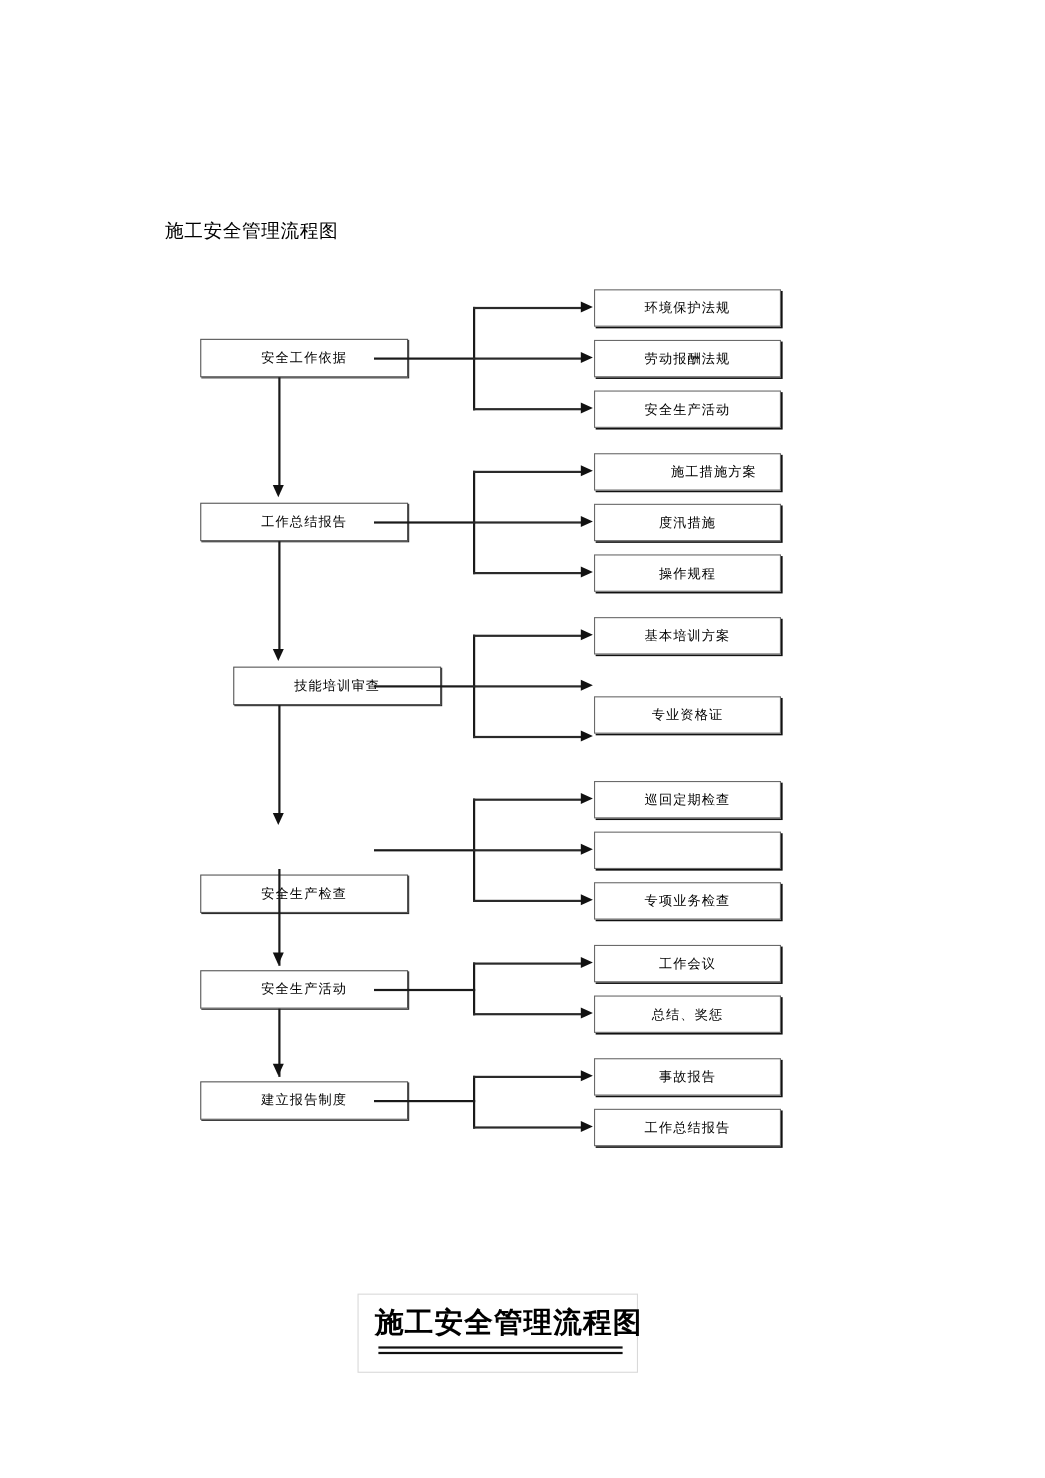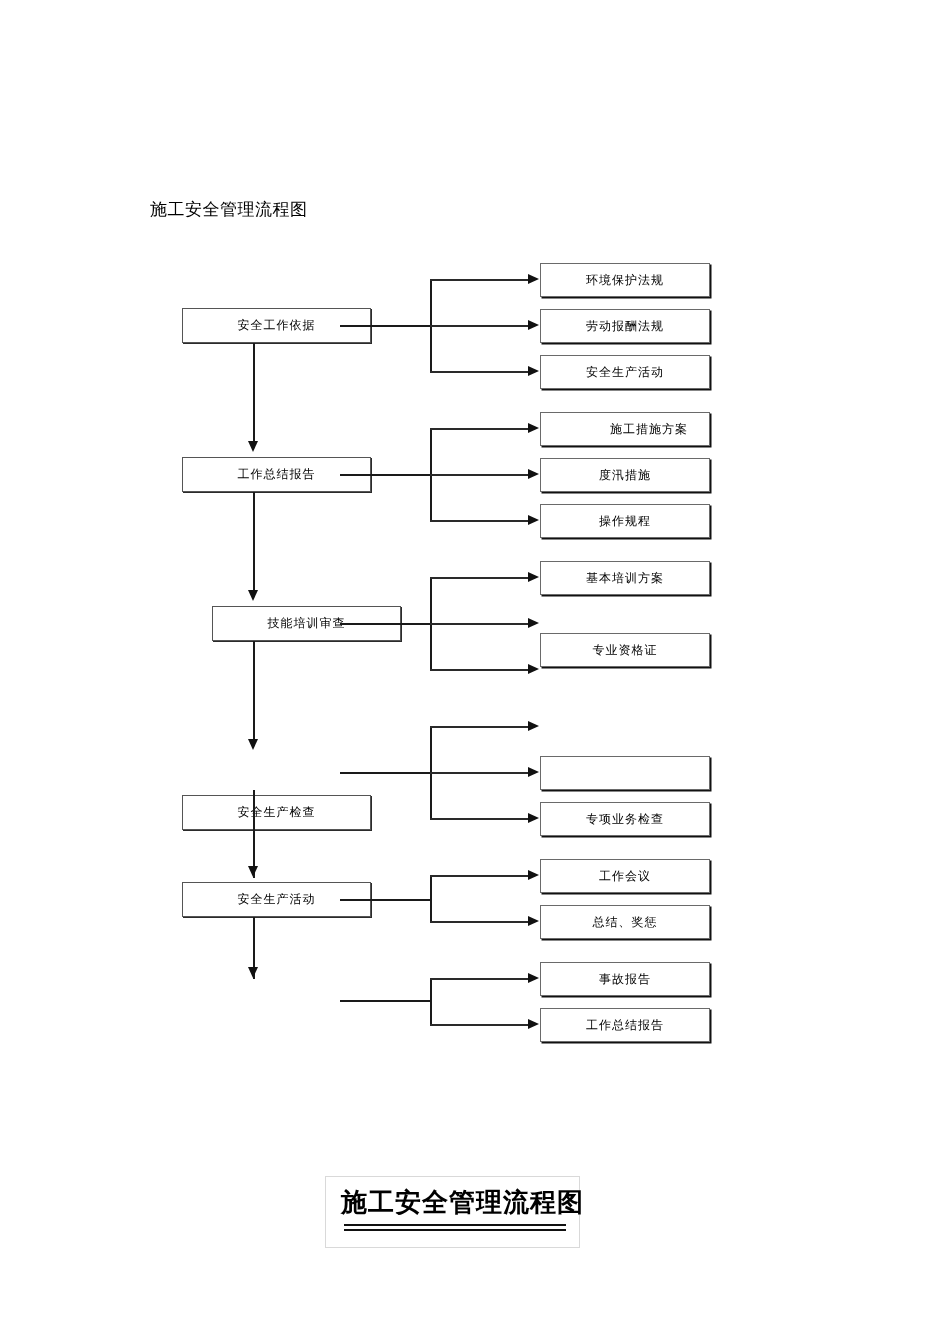--- a/index.html
+++ b/index.html
@@ -178,38 +178,40 @@
 
   <div class="ln h" style="left:340px; top:772px; width:92px;"></div>
   <div class="ln v" style="left:430px; top:726px; height:94px;"></div>
   <div class="ln thin-h" style="left:430px; top:726px; width:100px;"></div>
   <div class="ln thin-h" style="left:430px; top:772px; width:100px;"></div>
   <div class="ln thin-h" style="left:430px; top:818px; width:100px;"></div>
   <div class="arrow-r" style="left:528px; top:721px;"></div>
   <div class="arrow-r" style="left:528px; top:767px;"></div>
   <div class="arrow-r" style="left:528px; top:813px;"></div>
 
+  <div class="node leaf" style="top:710px;">巡回定期检查</div>
   <div class="node leaf" style="top:756px;"></div>
   <div class="node leaf" style="top:802px;">专项业务检查</div>
 
   <div class="node stage" style="top:882px;">安全生产活动</div>
 
   <div class="ln v" style="left:253px; top:917px; height:62px;"></div>
   <div class="arrow-d" style="left:248px; top:967px;"></div>
 
   <div class="ln h" style="left:340px; top:899px; width:92px;"></div>
   <div class="ln v" style="left:430px; top:875px; height:48px;"></div>
   <div class="ln thin-h" style="left:430px; top:875px; width:100px;"></div>
   <div class="ln thin-h" style="left:430px; top:921px; width:100px;"></div>
   <div class="arrow-r" style="left:528px; top:870px;"></div>
   <div class="arrow-r" style="left:528px; top:916px;"></div>
 
   <div class="node leaf" style="top:859px;">工作会议</div>
   <div class="node leaf" style="top:905px;">总结、奖惩</div>
 
+  <div class="node stage" style="top:983px;">建立报告制度</div>
 
   <div class="ln h" style="left:340px; top:1000px; width:92px;"></div>
   <div class="ln v" style="left:430px; top:978px; height:48px;"></div>
   <div class="ln thin-h" style="left:430px; top:978px; width:100px;"></div>
   <div class="ln thin-h" style="left:430px; top:1024px; width:100px;"></div>
   <div class="arrow-r" style="left:528px; top:973px;"></div>
   <div class="arrow-r" style="left:528px; top:1019px;"></div>
 
   <div class="node leaf" style="top:1008px;">工作总结报告</div>
   <div class="node leaf" style="top:962px;">事故报告</div>

